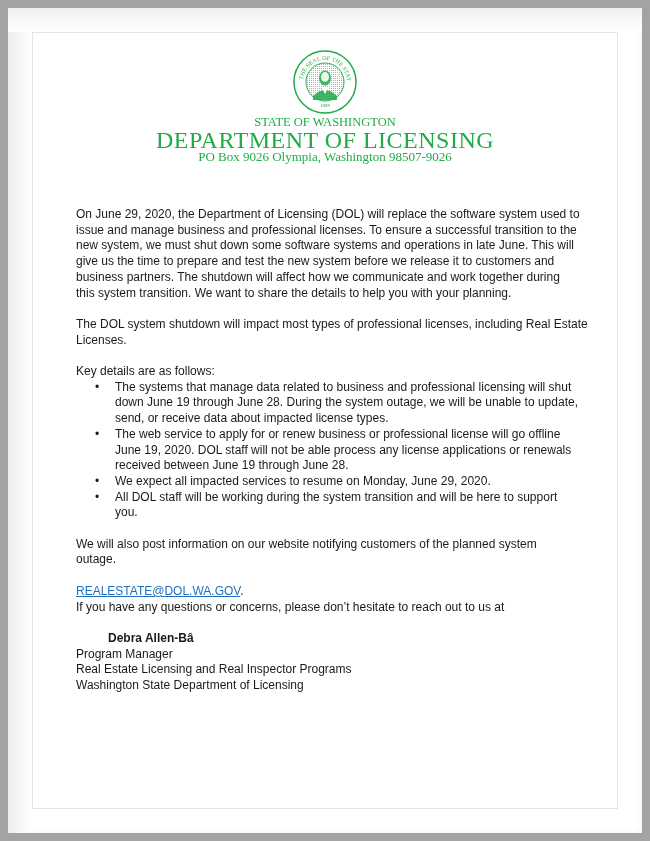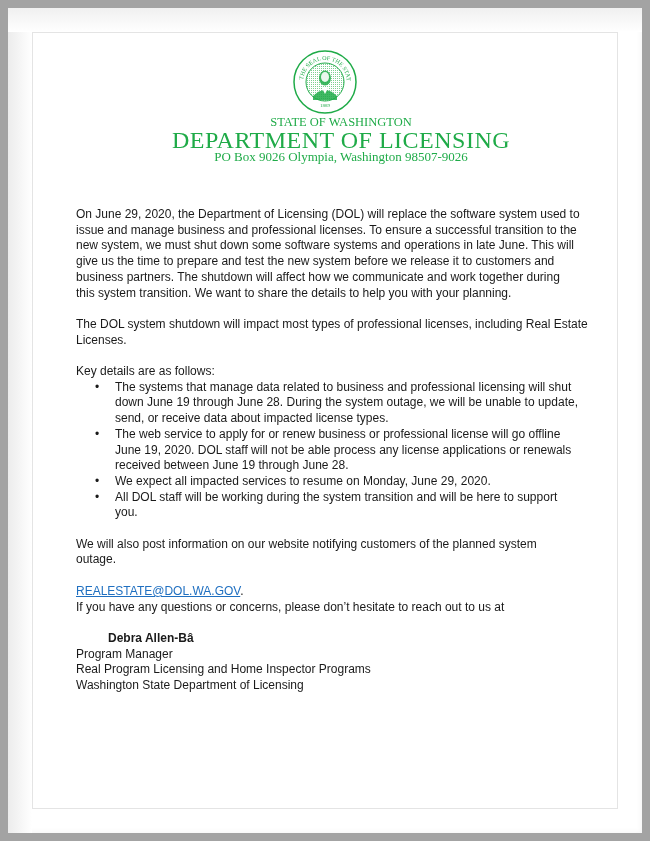--- a/index.html
+++ b/index.html
@@ -31,21 +31,20 @@
     border: 1px solid #e4e4e4;
     box-sizing: border-box;
   }
   .seal {
     position: absolute; left: 293px; top: 50px; width: 64px; height: 64px;
   }
   .letterhead {
     position: absolute; left: 32px; width: 586px; text-align: center;
     color: #1fab48;
     font-family: "Liberation Serif", serif;
-    padding-left: 16px;
   }
   .lh-state { top: 115px; font-size: 12.5px; }
   .lh-dept  { top: 127px; font-size: 24px; letter-spacing: 0.5px; }
   .lh-addr  { top: 149px; font-size: 13px; }
 
   .body {
     position: absolute; left: 76px; top: 207px; width: 500px;
     font-family: "Liberation Sans", sans-serif;
     font-size: 12px; line-height: 15.7px; color: #1a1a1a;
   }
@@ -143,16 +142,16 @@
   </p>
 
   <p class="para">
     <span class="line"><a class="email-link" href="#">REALESTATE@DOL.WA.GOV</a><span>.</span></span>
     <span class="line">If you have any questions or concerns, please don’t hesitate to reach out to us at</span>
   </p>
 
   <div class="signature">
     <span class="line sig-name">Debra Allen-Bâ</span>
     <span class="line">Program Manager</span>
-    <span class="line">Real Program Licensing and Home Inspector Programs</span>
+    <span class="line">Real Estate Licensing and Real Inspector Programs</span>
     <span class="line">Washington State Department of Licensing</span>
   </div>
 </div>
 
 </body></html>

